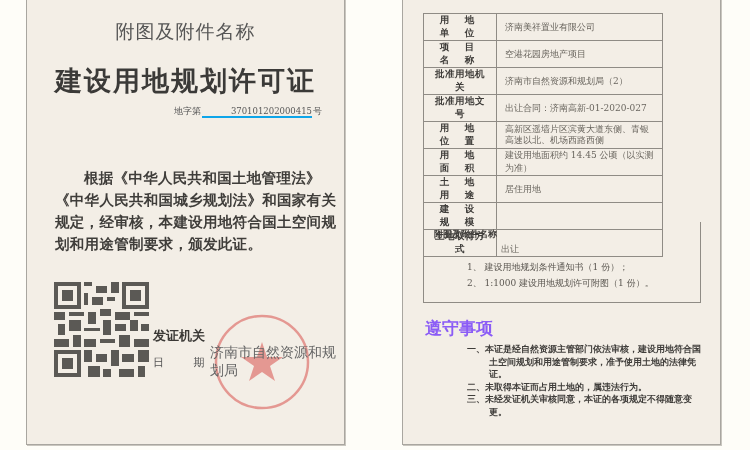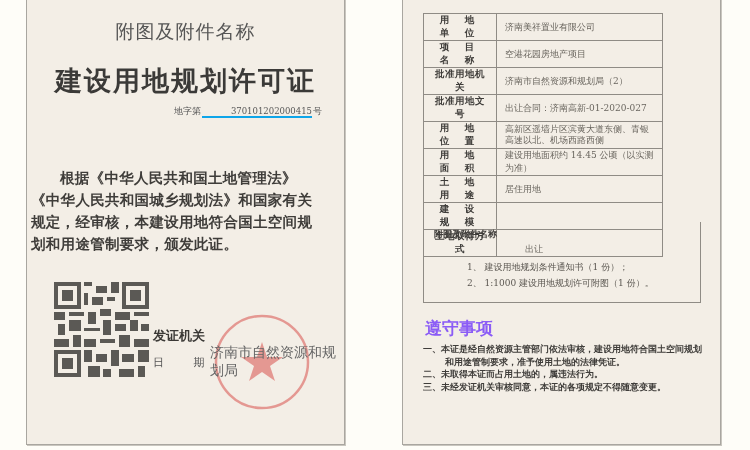--- a/index.html
+++ b/index.html
@@ -15,42 +15,42 @@
   }
   #left-panel { left:26px; top:-4px; width:317px; height:447px; }
   #right-panel { left:402px; top:-4px; width:317px; height:447px; }
 
   .country { position:absolute; left:0; right:0; top:22px; text-align:center;
     font-family:"DejaVu Serif", "Liberation Serif", serif; font-size:19px; color:#555; letter-spacing:1px; }
   .cert-title { position:absolute; left:0; right:0; top:66px; text-align:center;
     font-size:27px; font-weight:bold; color:#3b3a38; letter-spacing:2px; }
   .cert-no { position:absolute; left:147px; top:108px; font-family:"DejaVu Serif", "Liberation Serif", serif; font-size:9px; color:#555; white-space:nowrap; }
   .cert-no .underline { display:inline-block; width:110px; border-bottom:2px solid #0ea5e9; text-align:right; font-size:8.5px; margin:0 1px; }
-  .statement { position:absolute; left:4px; top:170px; width:287px;
+  .statement { position:absolute; left:28px; top:170px; width:287px;
     font-size:14.5px; font-weight:bold; line-height:22px; color:#3f3d3a; text-indent:2em; letter-spacing:0.3px; }
 
   .qr { position:absolute; left:27px; top:285px; width:95px; height:95px; }
   .issuer-label { position:absolute; left:126px; top:330px; font-size:13px; font-weight:bold; color:#3a3835; }
   .date-label { position:absolute; left:126px; top:358px; font-family:"DejaVu Serif","Liberation Serif",serif; font-size:11px; color:#555; word-spacing:26px; }
   .issuer-name { position:absolute; left:183px; top:347px; font-family:Liberation Sans, sans-serif; font-size:14px; color:#666; }
   .issue-date { position:absolute; left:205px; top:380px; font-family:"DejaVu Serif","Liberation Serif",serif; font-size:11px; color:#555; }
   .seal { position:absolute; left:185px; top:315px; width:100px; height:100px; opacity:0.55; }
 
   table.info { position:absolute; left:20px; top:16px; width:240px; border-collapse:collapse; }
   table.info td { border:1px solid #8f8b85; font-size:9.5px; color:#5a5650; padding:0 8px; }
   table.info td.lbl { width:56px; text-align:center; font-weight:bold; color:#3f3d3a; letter-spacing:0.5px; font-size:9.5px; }
   table.info td.lbl.spaced { letter-spacing:6px; }
   table.info td.val { font-family:"DejaVu Serif","Liberation Serif",serif; color:#6a665f; font-size:9px; }
   .attach-box { position:absolute; left:20px; top:225px; width:276px; height:80px; border:1px solid #8f8b85; border-top:none; }
   .attach-title { position:absolute; left:10px; top:6px; font-size:9px; font-weight:bold; color:#3f3d3a; }
   .attach-item { position:absolute; left:43px; font-family:"DejaVu Serif","Liberation Serif",serif; font-size:9px; color:#5a5650; white-space:nowrap; }
 
   .rules-title { position:absolute; left:22px; top:320px; font-size:17px; font-weight:bold; color:#8b5cf6; }
   .rules { position:absolute; left:20px; top:346px; width:280px; font-size:9px; font-weight:bold; color:#3f3d3a; line-height:12.5px; }
-  .rule { padding-left:22px; text-indent:-22px; }
+  .rule { padding-left:22px; text-indent:-22px;margin-left:44px; }
 </style>
 </head>
 <body>
 
 <div id="left-panel" class="panel">
   <div class="country">附图及附件名称</div>
   <div class="cert-title">建设用地规划许可证</div>
   <div class="cert-no">
     <span>地字第</span><span class="underline">370101202000415</span><span>号</span>
   </div>
@@ -145,21 +145,21 @@
     <tr style="height:23px">
       <td class="lbl spaced">土 地 用 途</td>
       <td class="val">居住用地</td>
     </tr>
     <tr style="height:23px">
       <td class="lbl spaced">建 设 规 模</td>
       <td class="val"></td>
     </tr>
     <tr style="height:23px">
       <td class="lbl">土地取得方式</td>
-      <td class="val" style="vertical-align:bottom; padding-left:28px">出让</td>
+      <td class="val" style="vertical-align:bottom; padding-left:4px">出让</td>
     </tr>
   </tbody>
     </table>
 
   <div class="attach-box">
     <div class="attach-title">附图及附件名称</div>
     <div class="attach-item" style="top:39px">1、  建设用地规划条件通知书（1 份）；</div>
     <div class="attach-item" style="top:55px">2、  1:1000 建设用地规划许可附图（1 份）。</div>
   </div>
 

